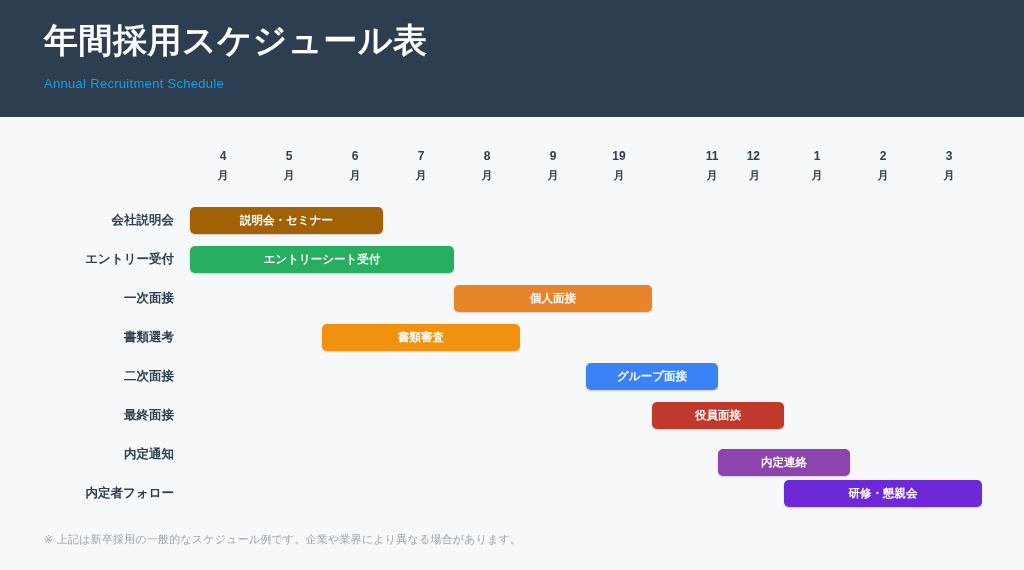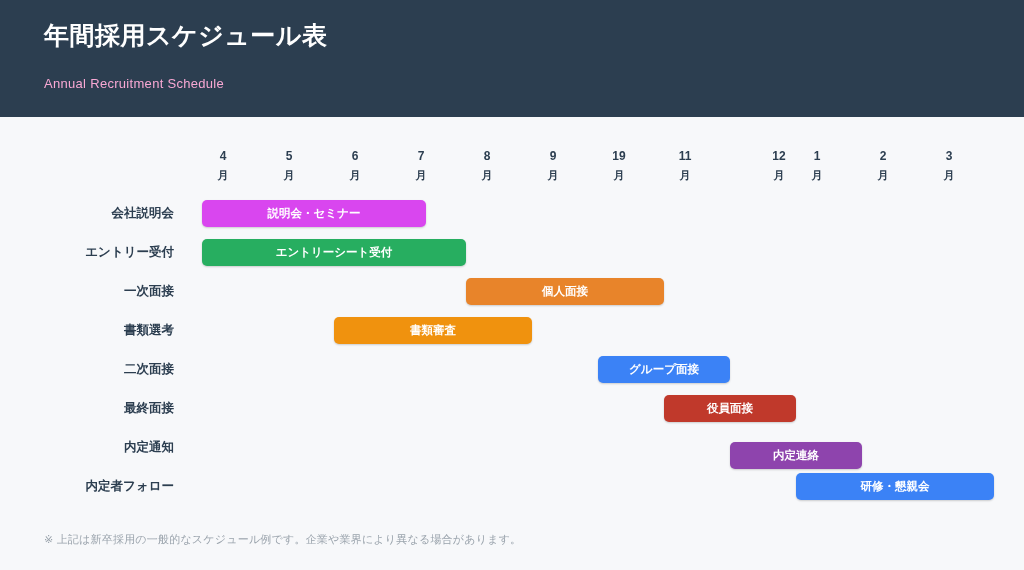--- a/index.html
+++ b/index.html
@@ -19,26 +19,26 @@
   .page{position:relative;width:1024px;height:570px;}
 
   
   .header{
     position:absolute;left:0;top:0;
     width:1024px;height:117px;
     background:var(--header-bg);
   }
   .header-title{
     position:absolute;left:44px;top:20px;
-    font-size:25px;font-weight:bold;color:#ffffff;
+    font-size:34px;font-weight:bold;color:#ffffff;
     letter-spacing:.5px;line-height:1.2;
   }
   .header-subtitle{
     position:absolute;left:44px;top:76px;
-    font-size:13px;color:#f9a8d4;letter-spacing:.3px;
+    font-size:13px;color:#0ea5e9;letter-spacing:.3px;
   }
 
   
   .chart{
     position:absolute;left:0;top:117px;
     width:1024px;height:453px;
   }
 
   
   .months{
@@ -46,21 +46,21 @@
     width:792px;height:46px;
   }
   .month{
     position:absolute;top:0;width:66px;
     text-align:center;color:var(--label);
   }
   .month-num{font-size:12px;font-weight:bold;line-height:15px;}
   .month-unit{font-size:11px;font-weight:bold;line-height:16px;margin-top:3px;}
 
   
-  .rows{position:absolute;left:0;top:77px;width:1024px;padding-left:12px;}
+  .rows{position:absolute;left:0;top:84px;width:1024px;}
   .row{position:relative;height:39px;}
   .row-label{
     position:absolute;right:850px;top:0;
     width:260px;height:39px;
     display:flex;align-items:center;justify-content:flex-end;
     font-size:12.5px;font-weight:bold;color:var(--label);
     white-space:nowrap;
   }
   .track{
     position:absolute;left:190px;top:0;
@@ -115,25 +115,25 @@
           <div class="month-unit">月</div>
         </div>
         <div class="month" style="left: 330px;">
           <div class="month-num">9</div>
           <div class="month-unit">月</div>
         </div>
         <div class="month" style="left: 396px;">
           <div class="month-num">19</div>
           <div class="month-unit">月</div>
         </div>
-        <div class="month" style="left: 462px;">
+        <div class="month" style="left: 489px;">
           <div class="month-num">11</div>
           <div class="month-unit">月</div>
         </div>
-        <div class="month" style="left: 556px;">
+        <div class="month" style="left: 504px; text-align: right;">
           <div class="month-num">12</div>
           <div class="month-unit">月</div>
         </div>
         <div class="month" style="left: 594px;">
           <div class="month-num">1</div>
           <div class="month-unit">月</div>
         </div>
         <div class="month" style="left: 660px;">
           <div class="month-num">2</div>
           <div class="month-unit">月</div>
@@ -141,21 +141,21 @@
         <div class="month" style="left: 726px;">
           <div class="month-num">3</div>
           <div class="month-unit">月</div>
         </div>
       </div>
 
     <div class="rows" id="rows-container">
         <div class="row">
           <div class="row-label">会社説明会</div>
           <div class="track">
-            <div class="bar" style="left: 0px; width: 224px; background: #d946ef;">説明会・セミナー</div>
+            <div class="bar" style="left: 0px; width: 193px; background: #a16207;">説明会・セミナー</div>
           </div>
         </div>
         <div class="row">
           <div class="row-label">エントリー受付</div>
           <div class="track">
             <div class="bar" style="left: 0px; width: 264px; background: rgb(39, 174, 96);">エントリーシート受付</div>
           </div>
         </div>
         <div class="row">
           <div class="row-label">一次面接</div>
@@ -183,21 +183,21 @@
         </div>
         <div class="row">
           <div class="row-label">内定通知</div>
           <div class="track">
             <div class="bar" style="left: 528px; width: 132px; background: rgb(142, 68, 173); margin-top: 8px;">内定連絡</div>
           </div>
         </div>
         <div class="row">
           <div class="row-label">内定者フォロー</div>
           <div class="track">
-            <div class="bar" style="left: 594px; width: 198px; background: #3b82f6;">研修・懇親会</div>
+            <div class="bar" style="left: 594px; width: 198px; background: #6d28d9;">研修・懇親会</div>
           </div>
         </div>
       </div>
 
     <div class="note">※ 上記は新卒採用の一般的なスケジュール例です。企業や業界により異なる場合があります。</div>
   </div>
 
 </div>
 
 </body></html>

